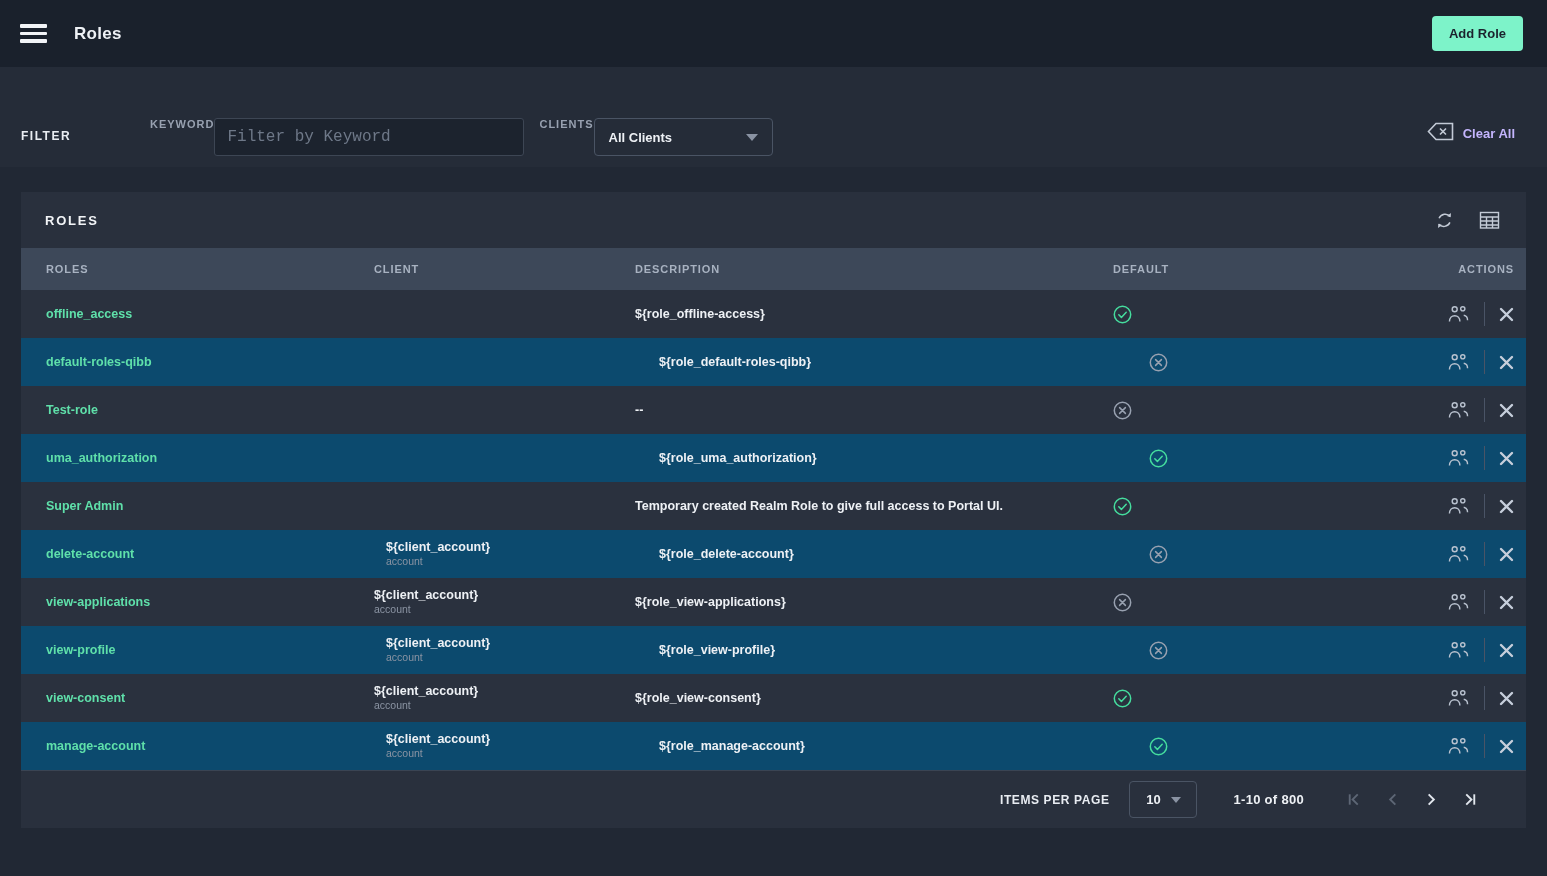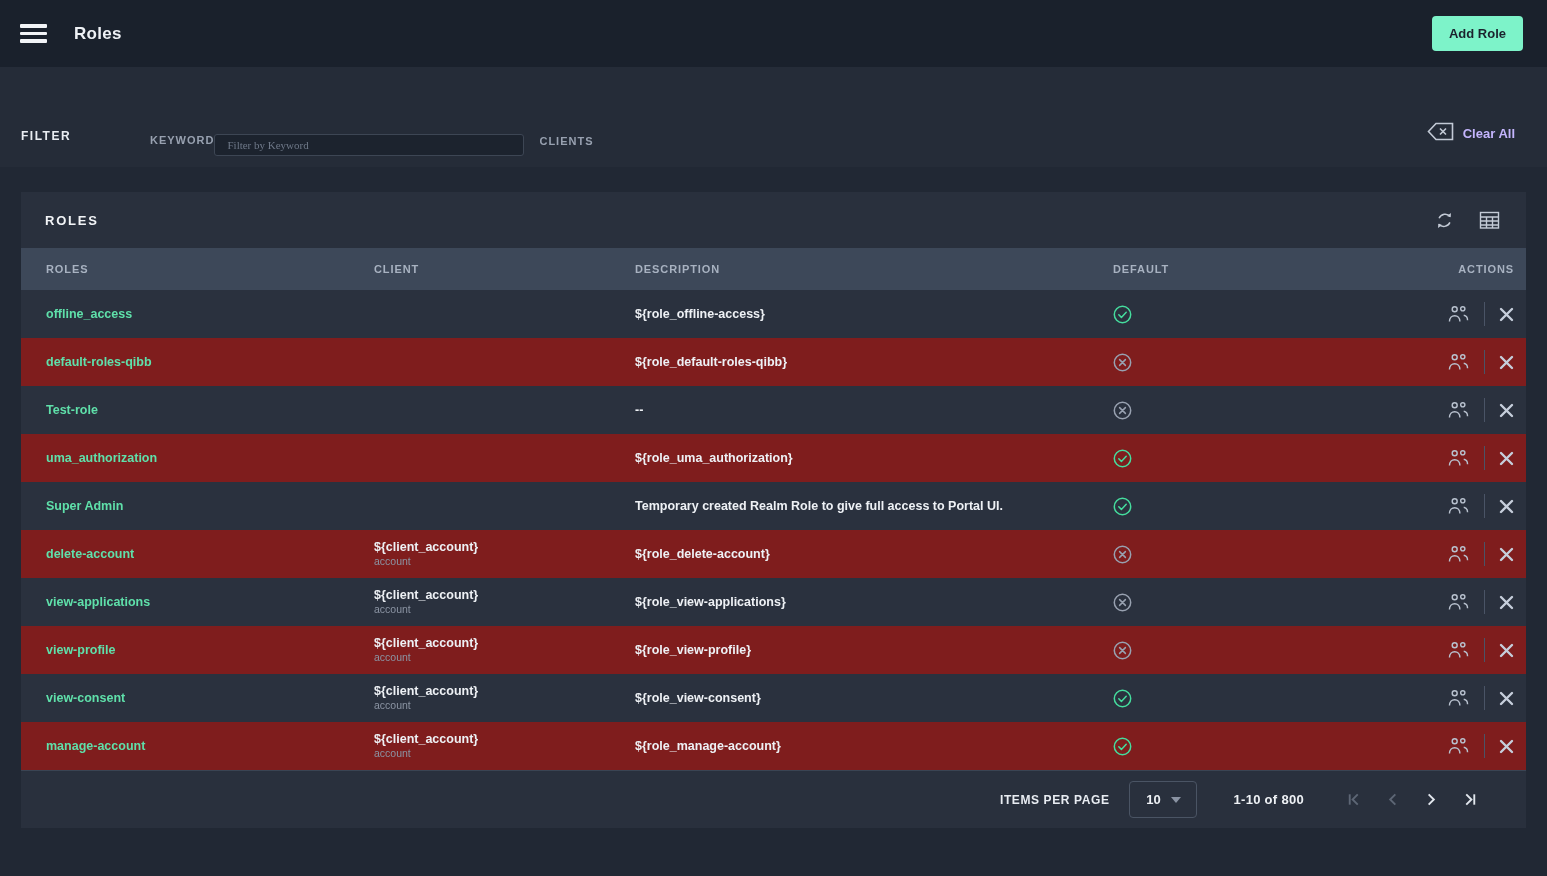--- a/index.html
+++ b/index.html
@@ -31,23 +31,23 @@
     font-size:12px; font-weight:bold; letter-spacing:1.5px;
     color:#e9edf2; margin-bottom:24px; width:80px;
   }
   .field-group { display:flex; flex-direction:row; margin-bottom:11px; }
   .field-group .field-label {
     font-size:11px; font-weight:bold; letter-spacing:1px;
     color:#98a1b0; margin-bottom:9px;
   }
   .keyword-group { margin-left:49px; }
   .keyword-input {
-    width:310px; height:22px; background:#1c232e;
+    width:310px; height:38px; background:#1c232e;
     border:1px solid #3d4654; border-radius:3px;
-    color:#e9edf2; font-family:Liberation Serif, serif; font-size:11px; padding:0 12px;
+    color:#e9edf2; font-family:Liberation Mono, monospace; font-size:16px; padding:0 12px;
   }
   .keyword-input::placeholder { color:#6e7888; }
   .clients-group { margin-left:15px; }
   .select-box {
     width:179px; height:38px; background:transparent;
     border:1px solid #4a5464; border-radius:4px;
     display:flex; align-items:center; padding:0 14px; cursor:pointer;
   }
   .select-box .select-value { font-size:13px; font-weight:bold; color:#eef1f5; }
   .caret {
@@ -76,21 +76,21 @@
   .th {
     font-size:11px; font-weight:bold; letter-spacing:.9px; color:#a8b2c1;
   }
   .col-name   { width:353px; padding-left:25px; }
   .col-client { width:261px; }
   .col-desc   { width:478px; }
   .col-default{ width:200px; }
   .col-actions{ flex:1; display:flex; justify-content:flex-end; padding-right:12px; }
   .row { height:48px; display:flex; align-items:center; }
   .row.odd  { background:#2a313e; }
-  .row.even { background:#7f1d1d; }
+  .row.even { background:#0c4a6e;gap:12px; }
   .cell { display:flex; flex-direction:column; justify-content:center; }
   .cell-inline { display:flex; align-items:center; }
   .role-link {
     color:#5fe0aa; font-size:12.5px; font-weight:bold; text-decoration:none; cursor:pointer;
   }
   .client-main { font-size:12.5px; font-weight:bold; color:#eef1f5; line-height:1.3; }
   .client-sub  { font-size:10.5px; color:#8b94a3; line-height:1.3; }
   .desc-text { font-size:12.5px; font-weight:bold; color:#eef1f5; }
   .default-icon { display:flex; align-items:center; }
   .actions-cell { gap:0; }
@@ -132,20 +132,24 @@
 <div class="filter-bar">
   <div class="filter-label">FILTER</div>
 
   <div class="field-group keyword-group">
     <div class="field-label">KEYWORD</div>
     <input class="keyword-input" type="text" placeholder="Filter by Keyword" style="">
   </div>
 
   <div class="field-group clients-group">
     <div class="field-label">CLIENTS</div>
+    <div class="select-box">
+      <span class="select-value">All Clients</span>
+      <span class="caret"></span>
+    </div>
   </div>
 
   <div class="clear-all">
     <span class="icon">
       <svg width="27" height="19" viewBox="0 0 27 19" fill="none" stroke="#c3cad6" stroke-width="1.6">
         <path d="M9 1.5 H25.5 V17.5 H9 L1.5 9.5 Z"></path>
         <path d="M13 6.5 L19 12.5 M19 6.5 L13 12.5"></path>
       </svg>
     </span>
     <span class="label">Clear All</span>

